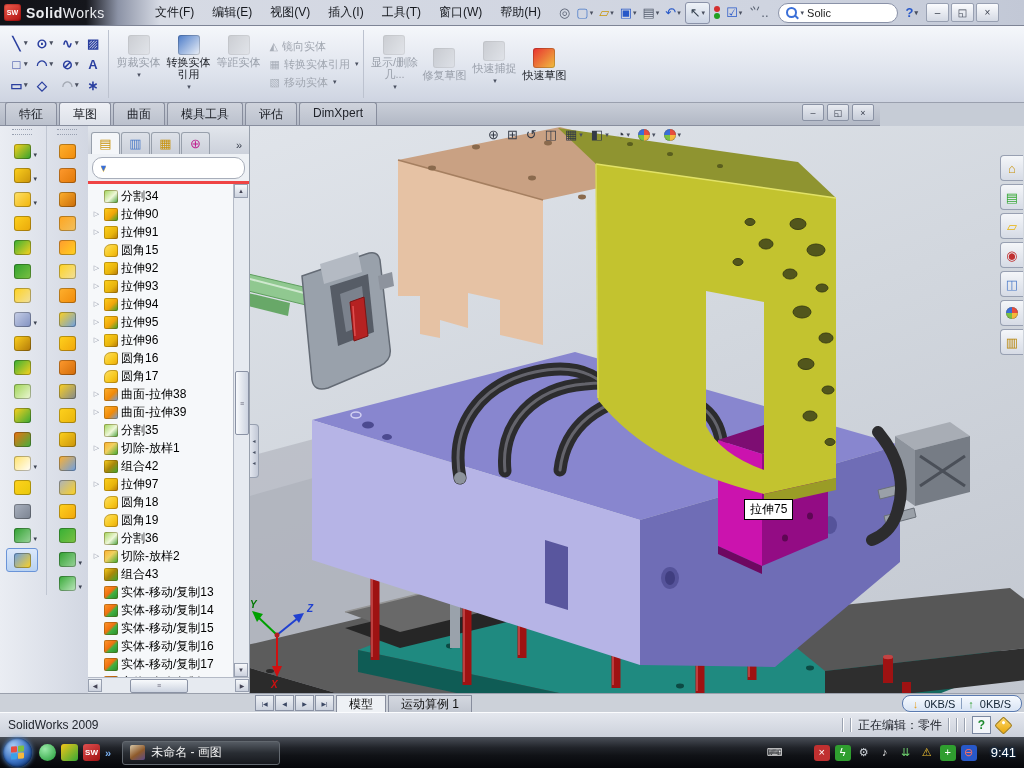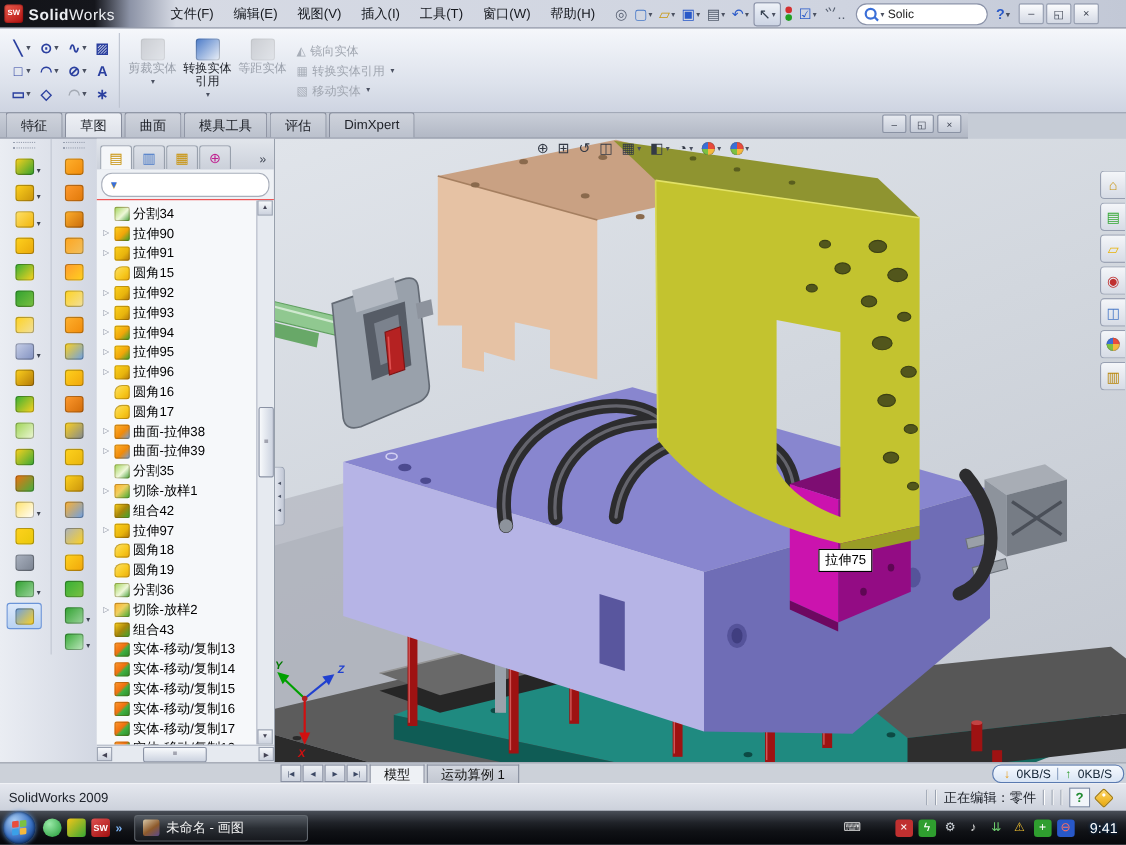--- a/index.html
+++ b/index.html
@@ -84,21 +84,21 @@
     background:#eef1f5;border-right:1px solid #98a0ac;display:flex;flex-direction:column;}
   .treetabs{height:26px;display:flex;align-items:flex-end;padding:2px 3px 0;gap:1px;
     background:linear-gradient(#e2e6ec,#ccd1db);flex:none;}
   .ttab{width:27px;height:21px;border:1px solid #98a0ac;border-bottom:none;border-radius:3px 3px 0 0;
     background:linear-gradient(#dde1e8,#cbd0da);display:flex;align-items:center;justify-content:center;font-size:13px;}
   .ttab.active{background:#f4f6f9;}
   .chev{margin-left:auto;font-size:11px;color:#3c4250;padding:0 4px 3px;}
   .filterrow{height:20px;margin:3px 4px 2px;background:#fff;border:1px solid #a8aeba;border-radius:10px;
     display:flex;align-items:center;padding:0 6px;gap:4px;flex:none;}
   .funnel{font-size:9px;color:#3a6fd8;text-shadow:0 1px 0 #f0c040;}
-  .treelist{flex:1;background:#f6f8fa;position:relative;overflow:hidden;border-top: 1px solid #ef4444;}
+  .treelist{flex:1;background:#f6f8fa;position:relative;overflow:hidden;border-top: 3px solid #ef4444;}
   .treeinner{position:absolute;left:2px;top:3px;right:16px;}
   .titem{height:18px;display:flex;align-items:center;gap:3px;font-size:12px;color:#000;padding-left:2px;white-space:nowrap;}
   .texp{width:9px;font-size:7px;color:#8a90a0;text-align:center;flex:none;}
   .ticon{width:14px;height:13px;border-radius:2px;flex:none;box-shadow:inset 0 0 0 1px rgba(90,60,0,.35);}
   .ti-split{background:linear-gradient(135deg,#9ed455,#eef7d8 55%,#3f9c35);}
   .ti-extrudeA{background:linear-gradient(135deg,#ffd21e,#f0a50a 55%,#2fa12f);}
   .ti-extrudeB{background:linear-gradient(135deg,#ffd21e,#e8b40c 60%,#b07708);}
   .ti-fillet{background:linear-gradient(135deg,#ffe26a,#f7c81e 60%,#e8a70a);border-radius:50% 3px 3px 3px;}
   .ti-surfExtrude{background:linear-gradient(135deg,#ffb12e,#f08a0a 55%,#6a9fe8);}
   .ti-cutLoft{background:linear-gradient(135deg,#ffb12e,#f0d060 45%,#35a835);}
@@ -340,20 +340,40 @@
             <i>转换实体引用</i>
             <i class="tcaret">▾</i>
           </span>
           <span class="srow">
             <i class="sg">▧</i>
             <i>移动实体</i>
             <i class="tcaret">▾</i>
           </span>
         </div>
     </div>
+    <div class="tgroup">
+        <div class="bigbtn gray">
+          <div class="bicon" style="background: linear-gradient(135deg, rgb(138, 146, 162), rgb(216, 220, 228));"></div>
+          <div class="blabel">显示/删除几...</div>
+          <i class="tcaret bc">▾</i>
+        </div>
+        <div class="bigbtn gray">
+          <div class="bicon" style="background: linear-gradient(135deg, rgb(138, 146, 162), rgb(216, 220, 228));"></div>
+          <div class="blabel">修复草图</div>
+        </div>
+        <div class="bigbtn gray">
+          <div class="bicon" style="background: linear-gradient(135deg, rgb(138, 146, 162), rgb(216, 220, 228));"></div>
+          <div class="blabel">快速捕捉</div>
+          <i class="tcaret bc">▾</i>
+        </div>
+        <div class="bigbtn">
+          <div class="bicon" style="background: linear-gradient(135deg, rgb(232, 48, 48), rgb(240, 192, 64));"></div>
+          <div class="blabel">快速草图</div>
+        </div>
+      </div>
   </div>
 
   <div class="tabrow">
     <span style="display:flex;">
         <span class="ctab">特征</span>
         <span class="ctab active">草图</span>
         <span class="ctab">曲面</span>
         <span class="ctab">模具工具</span>
         <span class="ctab">评估</span>
         <span class="ctab">DimXpert</span>

